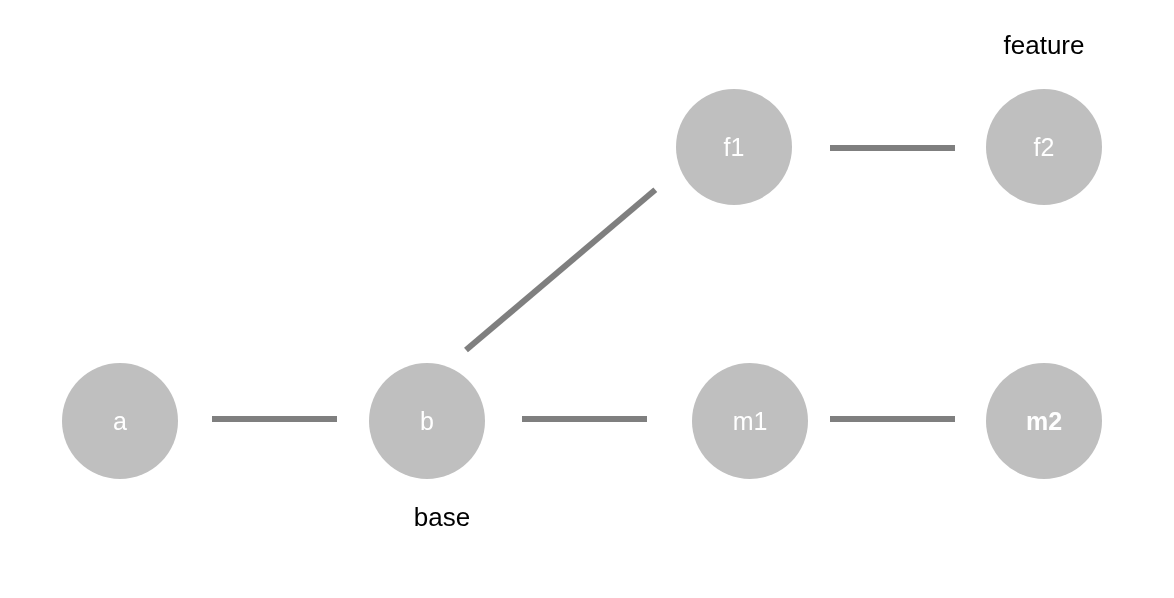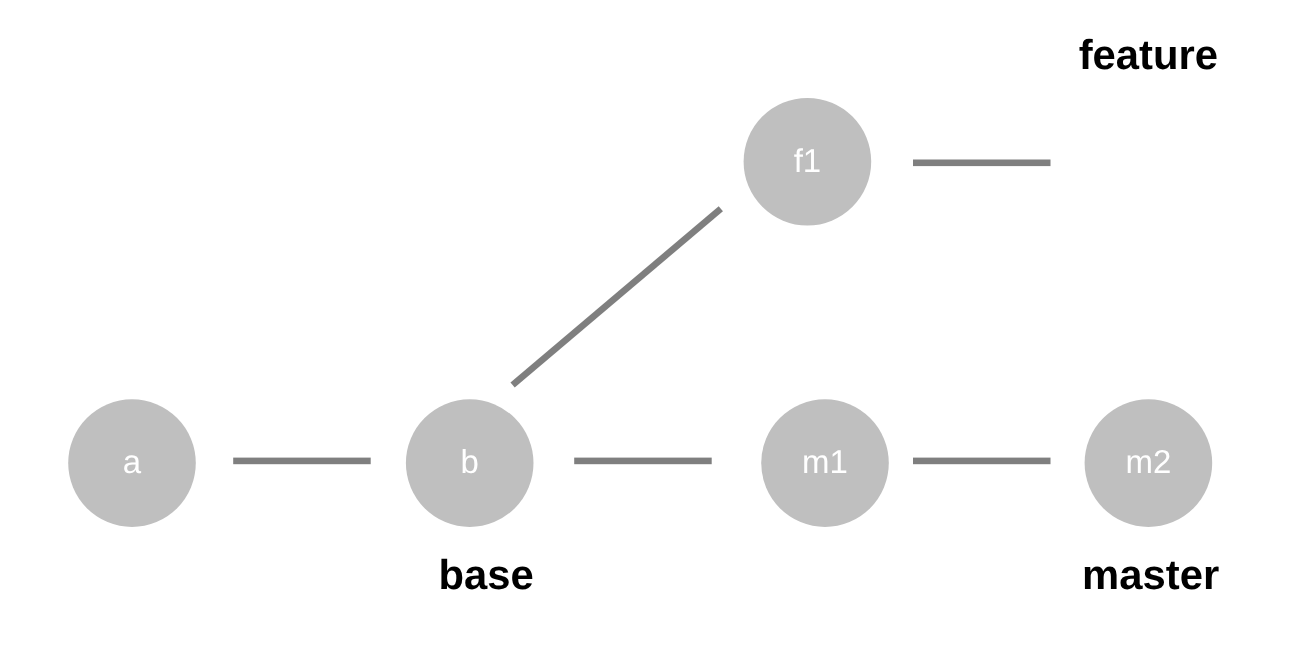--- a/index.html
+++ b/index.html
@@ -20,21 +20,21 @@
     width: 116px;
     height: 116px;
     border-radius: 50%;
     background: var(--node-fill, #bfbfbf);
     display: flex;
     align-items: center;
     justify-content: center;
   }
   .node-label {
     color: var(--node-text, #ffffff);
-    font-size: 30px;
+    font-size: 25px;
     line-height: 1;
     user-select: none;
     text-align: center;
   }
   .edge {
     position: absolute;
     height: 6px;
     background: var(--edge-color, #7f7f7f);
   }
   .edge-ab   { left: 212px; top: 416px; width: 125px; }
@@ -42,32 +42,31 @@
   .edge-m1m2 { left: 830px; top: 416px; width: 125px; }
   .edge-f1f2 { left: 830px; top: 145px; width: 125px; }
   .edge-bf1 {
     left: 466px; top: 347px; width: 248px;
     transform: rotate(-40.25deg);
     transform-origin: 0 50%;
   }
   .node-a  { left: 62px;  top: 363px; }
   .node-b  { left: 369px; top: 363px; }
   .node-m1 { left: 692px; top: 363px; }
-  .node-m2 { left: 986px; top: 363px; }
+  .node-m2 { left: 986px; top: 363px; font-weight: bold; }
   .node-f1 { left: 676px; top: 89px; }
   .node-f2 { left: 986px; top: 89px; }
   .branch-label {
     position: absolute;
     color: var(--label-text, #000000);
-    font-size: 38px;
+    font-size: 26px;
     line-height: 1;
     white-space: nowrap;
     transform: translateX(-50%);
     user-select: none;
-    font-weight: bold;
   }
   .label-feature { left: 1044px; top: 32px; }
   .label-base    { left: 442px;  top: 504px; }
   .label-master  { left: 1046px; top: 504px; }
 </style>
 </head>
 <body>
 
 <div class="canvas">
 
@@ -85,18 +84,20 @@
   </div>
   <div class="node node-m1">
     <span class="node-label">m1</span>
   </div>
   <div class="node node-m2">
     <span class="node-label">m2</span>
   </div>
   <div class="node node-f1">
     <span class="node-label">f1</span>
   </div>
+  <div class="node node-f2">
+    <span class="node-label">f2</span>
+  </div>
 
   <div class="branch-label label-feature">feature</div>
   <div class="branch-label label-base">base</div>
-  <div class="branch-label label-master">master</div>
 
 </div>
 
 </body></html>

